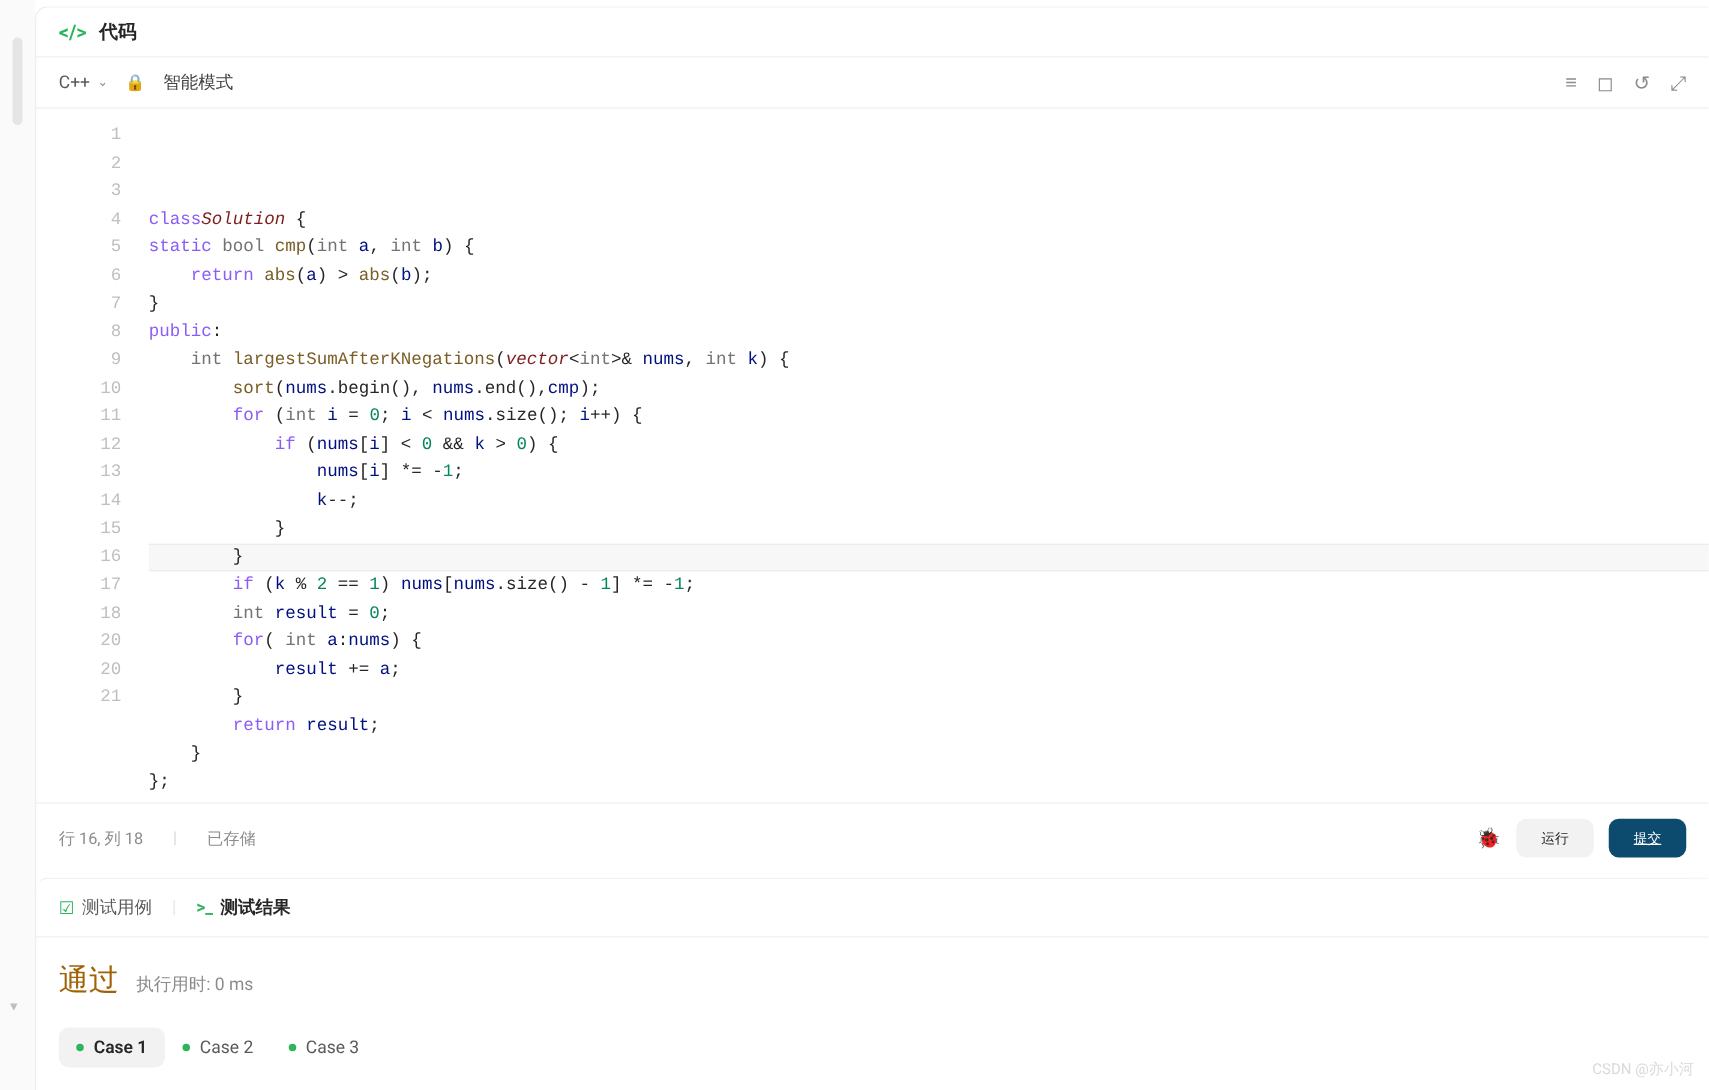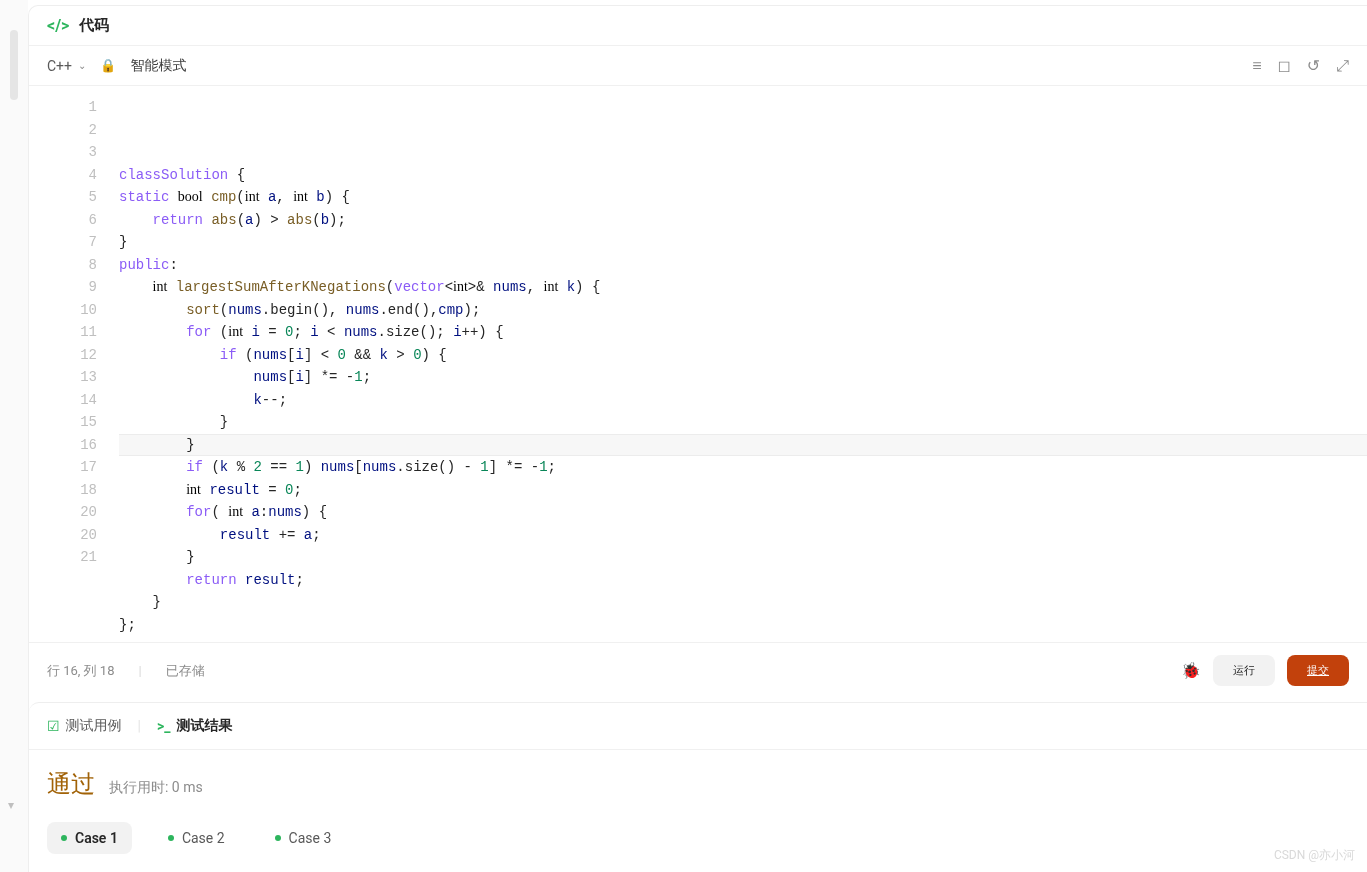--- a/index.html
+++ b/index.html
@@ -19,44 +19,44 @@
     .toolbar-right { margin-left: auto; display: flex; gap: 16px; align-items: center; color: #8c8c8c; }
     .tb-icon { cursor: pointer; font-size: 16px; }
     .editor { flex: 1; display: flex; font-family: Consolas, Monaco, "Courier New", monospace; font-size: 14px; line-height: 22.5px; position: relative; overflow: hidden; }
     .gutter { width: 90px; text-align: right; padding: 10px 22px 10px 0; color: #bfbfbf; user-select: none; }
     .gutter div { height: 22.5px; }
     .code-area { flex: 1; padding: 10px 0; white-space: pre; position: relative; }
     .code-line { height: 22.5px; }
     .hl-line { position: absolute; left: 0; right: 0; height: 22.5px; background: #f7f7f7; z-index: 0; top: 347.5px; border-top: 1px solid #ececec; border-bottom: 1px solid #ececec; }
     .code-area .code-content { position: relative; z-index: 1; }
     .kw { color: #8b5cf6; }
-    .type { color: #000000; font-family: Liberation Serif, serif; }
+    .type { color: #737373; }
     .func { color: #795e26; }
     .num { color: #098658; }
     .ident { color: #001080; }
-    .cls { color: #8b5cf6; }
+    .cls { color: #7f1d1d; font-style: italic; }
     .status-bar { display: flex; align-items: center; padding: 12px 18px; border-top: 1px solid #f0f0f0; gap: 24px; color: #8c8c8c; font-size: 13px; }
     .status-sep { color: #d9d9d9; }
     .status-right { margin-left: auto; display: flex; gap: 12px; align-items: center; }
     .bug-icon { font-size: 16px; }
     .btn { padding: 8px 20px; border-radius: 8px; border: none; font-size: 11px; cursor: pointer; }
     .btn-run { background: #f2f2f2; color: #262626; }
-    .btn-submit { background: #c2410c; color: #fff; text-decoration: underline; }
+    .btn-submit { background: #0c4a6e; color: #fff; text-decoration: underline; }
     .results { border-top: 1px solid #eee; margin-top: 4px; border-radius: 10px 0 0 0; }
     .tabs { display: flex; align-items: center; padding: 14px 18px; gap: 16px; border-bottom: 1px solid #f0f0f0; }
     .tab { display: flex; align-items: center; gap: 6px; color: #595959; cursor: pointer; font-size: 14px; }
     .tab.active { color: #262626; font-weight: 600; }
     .tab-icon-check { color: #2db55d; font-size: 14px; }
     .tab-icon-term { color: #2db55d; font-size: 14px; font-weight: bold; }
     .tab-sep { color: #e5e5e5; }
     .result-body { padding: 18px; }
     .pass-row { display: flex; align-items: baseline; gap: 14px; margin-bottom: 22px; }
     .pass-label { color: #a16207; font-size: 24px; font-weight: 500; }
     .runtime { color: #8c8c8c; font-size: 14px; }
-    .cases { display: flex; gap: 22px; }
+    .cases { display: flex; }
     .case { display: flex; align-items: center; gap: 8px; padding: 8px 14px; border-radius: 8px; color: #595959; cursor: pointer; font-size: 14px; }
     .case.active { background: #f2f2f2; color: #262626; font-weight: 600; }
     .dot { width: 6px; height: 6px; border-radius: 50%; background: #2db55d; }
     .watermark { position: fixed; bottom: 8px; right: 12px; color: #d9d9d9; font-size: 12px; }
     .expand-handle { position: absolute; bottom: 60px; left: 8px; color: #bfbfbf; font-size: 12px; }
   </style>
 </head>
 <body>
 
 <div class="page">

